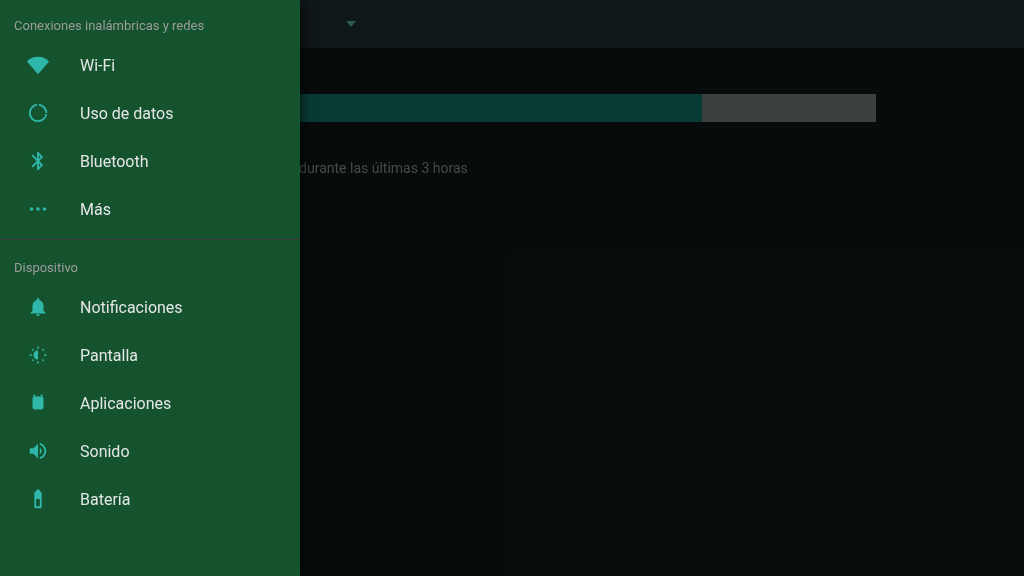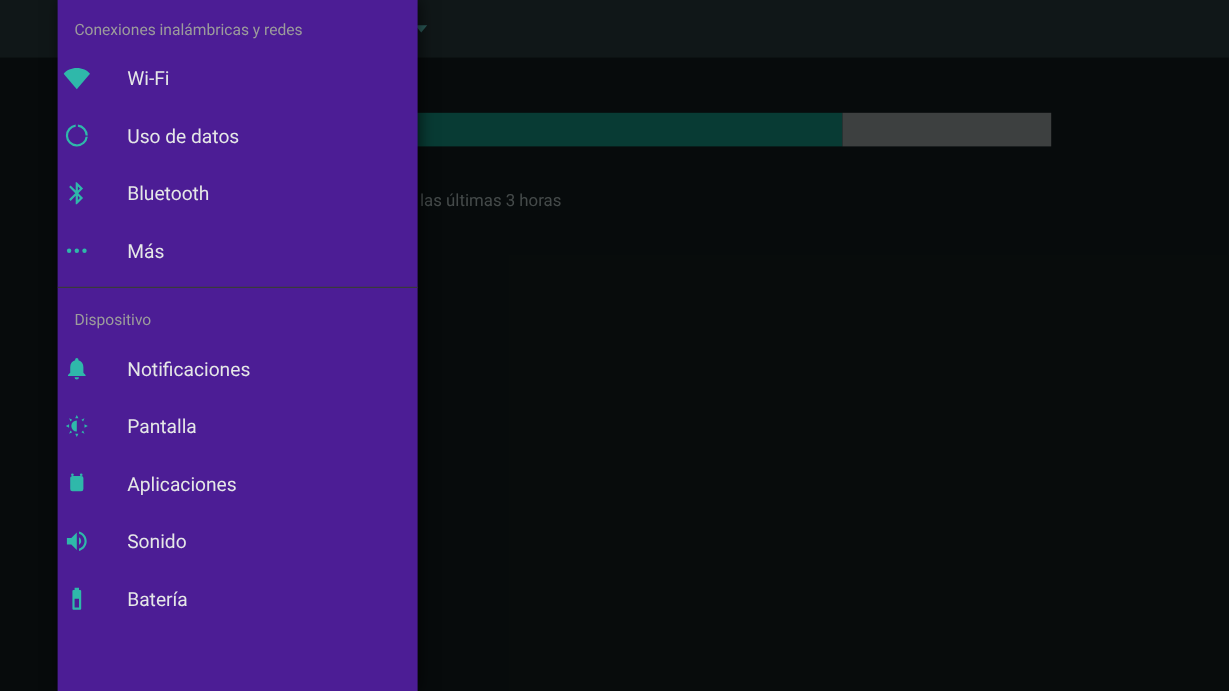--- a/index.html
+++ b/index.html
@@ -85,37 +85,36 @@
     font-size: 14px;
     color: #7d8787;
   }
 
   
   .drawer {
     position: absolute;
     left: 0; top: 0;
     width: 300px;
     height: 100%;
-    background: #4c1d95;
+    background: #14532d;
     z-index: 10;
     box-shadow: 2px 0 12px rgba(0,0,0,0.6);
     overflow-y: hidden;
     padding-top: 4px;
-    margin-left: 48px;
   }
   .section-header {
     font-size: 13px;
     color: #9c9c9c;
     padding: 14px 14px 8px 14px;
   }
   .drawer-item {
     display: flex;
     align-items: center;
     height: 48px;
-    padding-left: 4px;
+    padding-left: 26px;
     cursor: pointer;
   }
   .drawer-icon {
     width: 24px; height: 24px;
     color: #2fb8aa;
     display: flex; align-items: center; justify-content: center;
     margin-right: 30px;
   }
   .drawer-icon svg { width: 22px; height: 22px; fill: #2fb8aa; }
   .drawer-label {

